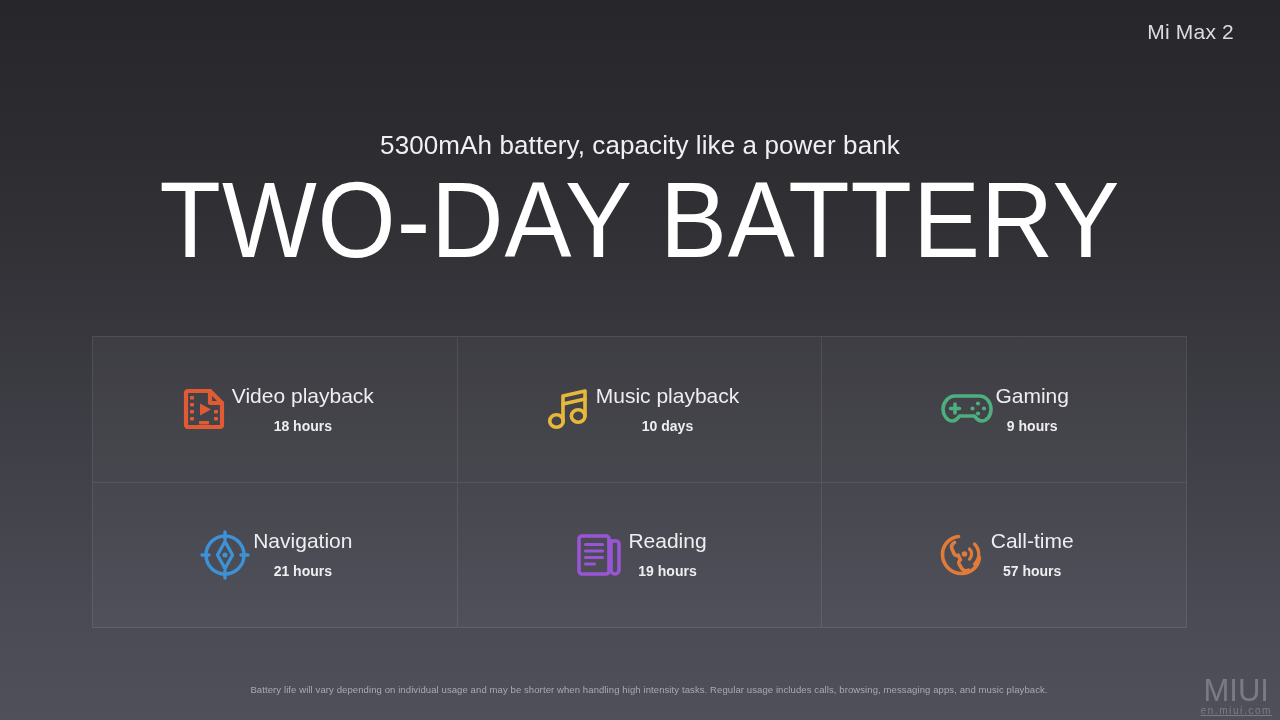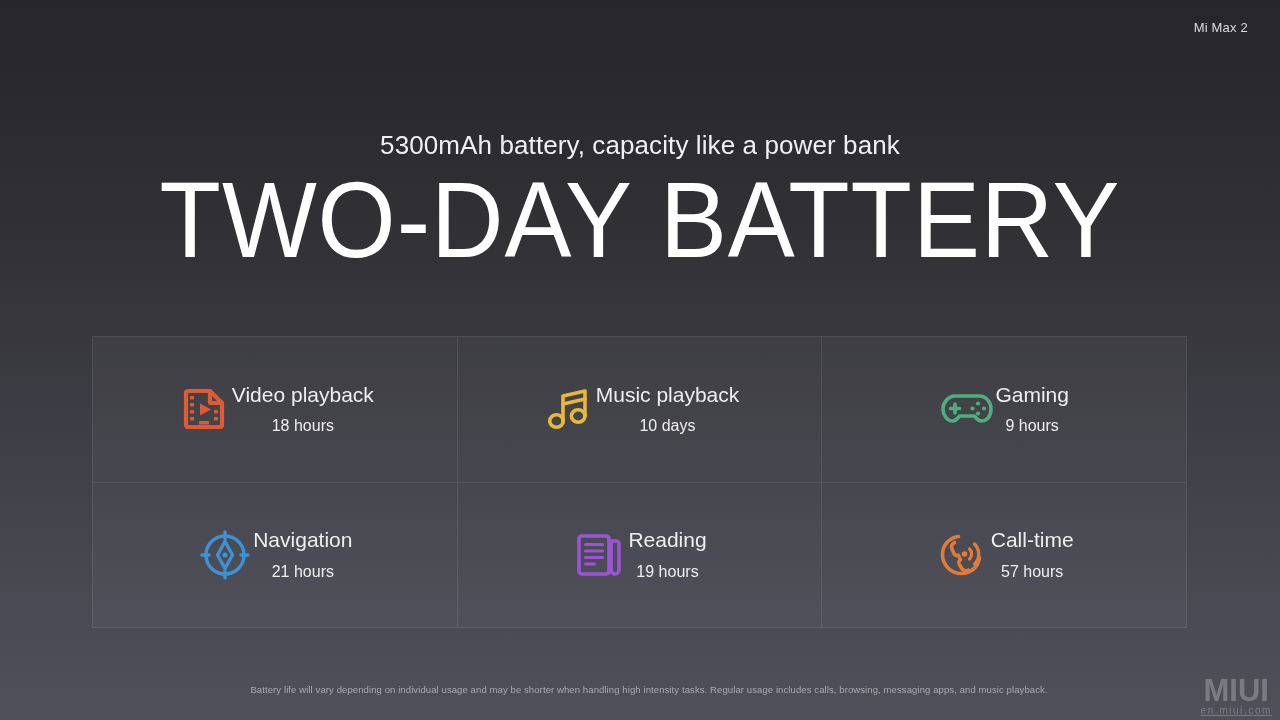--- a/index.html
+++ b/index.html
@@ -9,22 +9,22 @@
   }
   body {
     background:linear-gradient(to bottom,
       #27272b 0%, #2b2b30 18%, #313136 34%,
       #3a3a41 52%, #43434c 70%, #4b4b55 86%, #50505a 100%);
     position:relative;
     color:#e8e8ea;
   }
   
   .brand {
-    position:absolute; top:20px; right:32px;
-    font-size:13px; color:#dcdcde; letter-spacing:.2px;
+    position:absolute; top:20px; right:46px;
+    font-size:21px; color:#dcdcde; letter-spacing:.2px;
     font-weight:400;
   }
   
   .subtitle {
     position:absolute; top:110px; left:0; width:100%;
     text-align:center; font-size:26px; font-weight:400;
     color:#f0f0f2; letter-spacing:.1px;margin-top:20px;
   }
   .title {
     position:absolute; top:166px; left:0; width:100%;
@@ -54,34 +54,34 @@
   .cell-icon {
     flex:0 0 auto; width:56px; height:56px;
     display:flex; align-items:center; justify-content:center;
   }
   .cell-icon svg { display:block; }
   .cell-text {
     display:flex; flex-direction:column; align-items:center;
     line-height:1.28;
   }
   .cell-label { font-size:21px; font-weight:400; color:#eeeef0; white-space:nowrap; }
-  .cell-value { font-size:16px; font-weight:400; color:#eeeef0; white-space:nowrap;margin-top:8px; }
+  .cell-value { font-size:14px; font-weight:700; color:#eeeef0; white-space:nowrap;margin-top:8px; }
   
   .footer {
     position:absolute; left:0; top:684px; width:1280px;
     text-align:center; font-size:9.5px; color:#a9a9b2;
     letter-spacing:.1px; white-space:nowrap; overflow:hidden;padding-left:18px;
   }
   
   .watermark {
     position:absolute; right:8px; bottom:4px;
     text-align:center; opacity:.34; pointer-events:none;
   }
   .wm-main {
-    font-size:31px; font-weight:700; color:#cfcfd4;
+    font-size:31px; font-weight:400; color:#cfcfd4;
     letter-spacing:0px; line-height:.95;
   }
   .wm-sub {
     font-size:10px; color:#cfcfd4; letter-spacing:1.6px; line-height:1.1;text-decoration:underline;
   }
 </style>
 </head>
 <body>
 
 <div class="brand">Mi Max 2</div>

